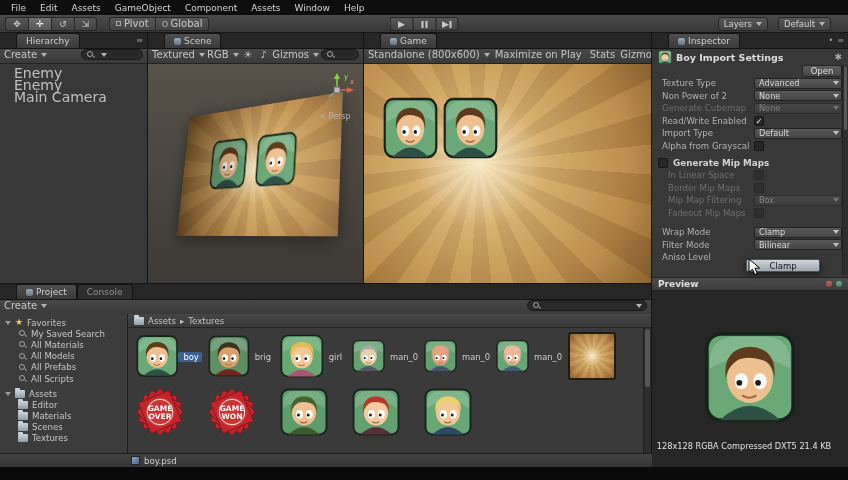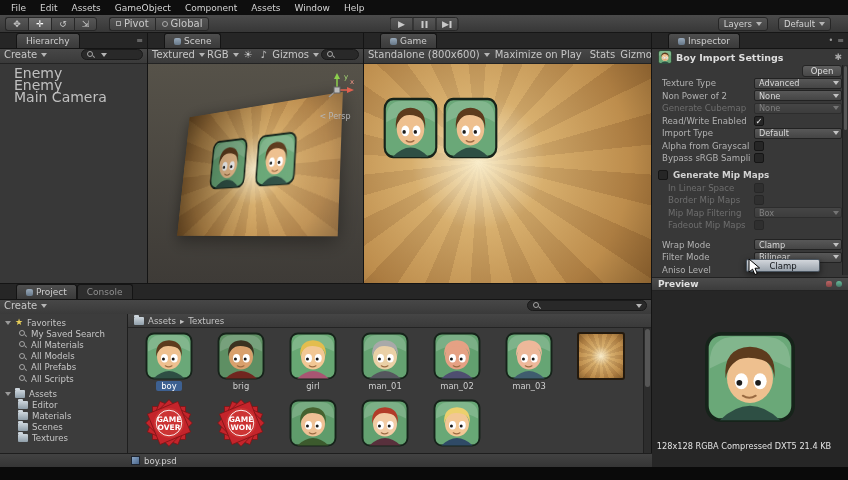--- a/index.html
+++ b/index.html
@@ -107,21 +107,21 @@
 
 #project{left:0;top:283px;width:652px;height:170px;border-top:1px solid #141414}
 .ptree{position:absolute;left:0;top:30px;bottom:0;width:128px;background:#3c3c3c;border-right:1px solid #1e1e1e;padding-top:3px;overflow:hidden}
 .titem{height:11.2px;display:flex;align-items:center;gap:4px;font-size:8.6px;color:#c6c6c6;padding-left:6px}
 .titem.sub{padding-left:18px}
 .star{color:#e8cf5a;font-size:9px;line-height:1}
 .tri{width:0;height:0;border-top:3px solid transparent;border-bottom:3px solid transparent;border-left:4px solid #9a9a9a;display:inline-block;margin-right:1px;transform:rotate(90deg)}
 .ppane{position:absolute;left:128px;top:30px;right:0;bottom:0;background:#3a3a3a}
 .crumb{height:14px;background:linear-gradient(#454545,#3a3a3a);border-bottom:1px solid #242424;display:flex;align-items:center;gap:4px;padding-left:6px;font-size:8.6px}
 .grid{position:absolute;left:0;right:9px;top:14px;bottom:0;display:flex;flex-wrap:wrap;align-content:flex-start;padding:4px 0 0 8px;gap:8px 6px;overflow:hidden}
-.tile{width:66px;display:flex;flex-direction:column;align-items:center}
+.tile{width:66px;display:flex;flex-direction:row;align-items:center}
 .thumb{width:48px;height:48px;display:block}
 .tlabel{font-size:8.4px;margin-top:1px;padding:0 5px;border-radius:2px;color:#cfcfcf;max-width:64px;white-space:nowrap;overflow:hidden}
 .tlabel.sel{background:#3d6091;color:#fff}
 .crossthumb{width:48px;height:48px;border-radius:3px;background:#242424;border:2px solid #101010;position:relative}
 .crossthumb::after{content:"";position:absolute;left:50%;top:50%;width:15px;height:15px;transform:translate(-50%,-50%);background:#000}
 .sunthumb{border-radius:3px;border:2px solid #241a0e}
 .vscroll{position:absolute;right:0;top:14px;bottom:0;width:8px;background:#2d2d2d;border-left:1px solid #202020}
 .vscroll i{display:block;margin:1px;height:58px;background:#565656;border-radius:3px}
 .badge-svg text{fill:#fff;font-weight:bold;font-size:10px;text-anchor:middle;font-family:"DejaVu Sans",sans-serif}
 
@@ -376,26 +376,20 @@
               <i class="caret"></i>
             </span>
           </span>
         </div>
       <div class="irow">
           <span class="ilabel">Alpha from Grayscal</span>
           <span class="ictl">
             <span class="checkctl"></span>
           </span>
         </div>
-      <div class="irow">
-          <span class="ilabel">Bypass sRGB Sampli</span>
-          <span class="ictl">
-            <span class="checkctl"></span>
-          </span>
-        </div>
 
       <div class="mipshead">
           <span class="checkctl"></span>
           <b>Generate Mip Maps</b>
         </div>
       <div class="irow" style="padding-left:16px">
           <span class="ilabel dis">In Linear Space</span>
           <span class="ictl">
             <span class="checkctl dis"></span>
           </span>

